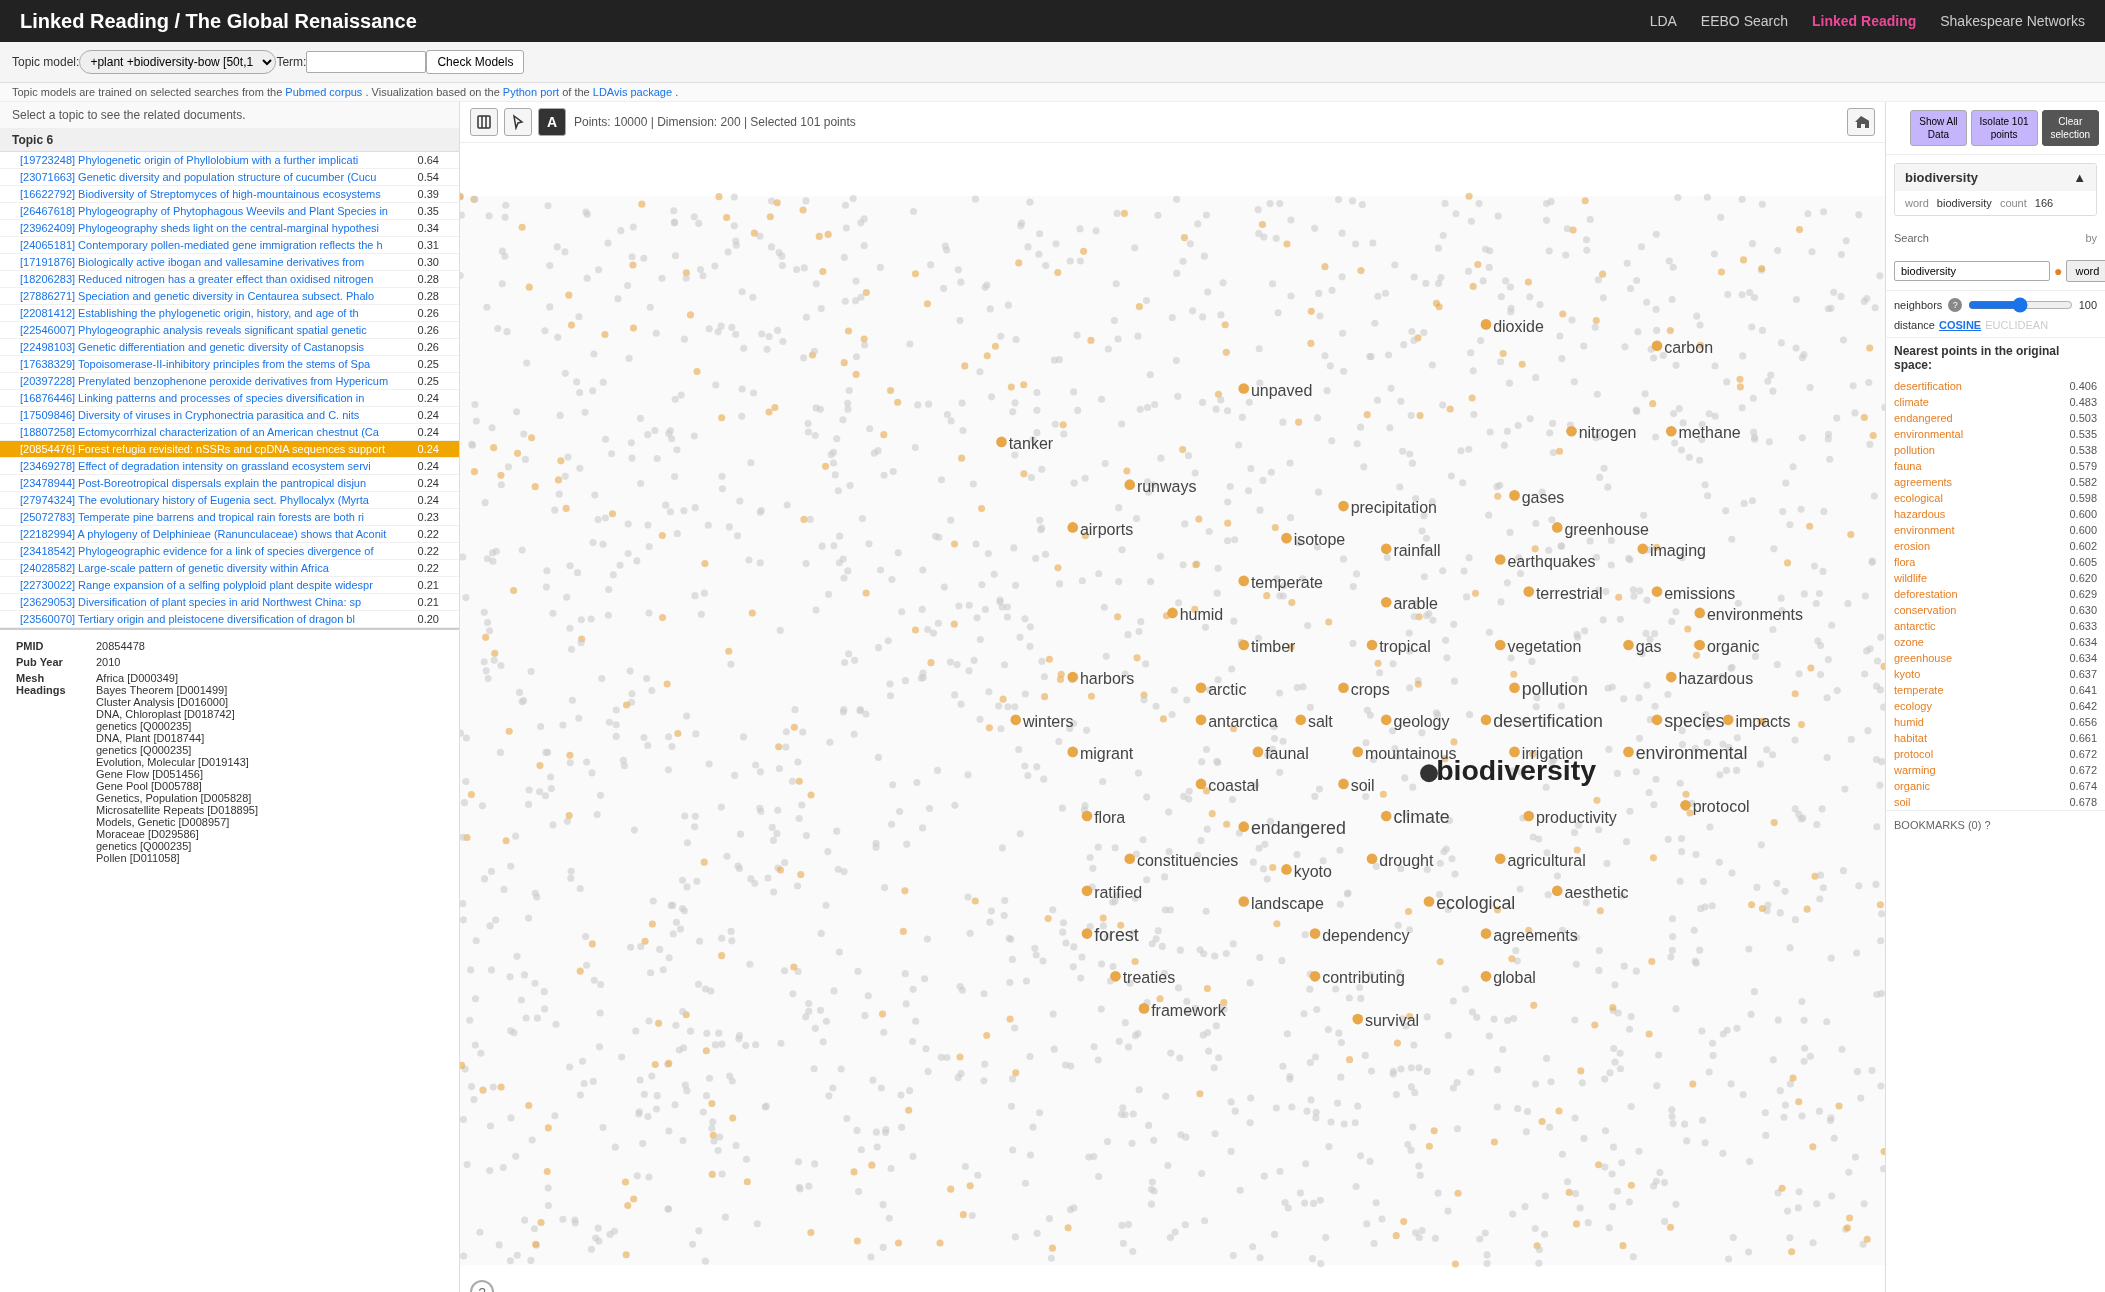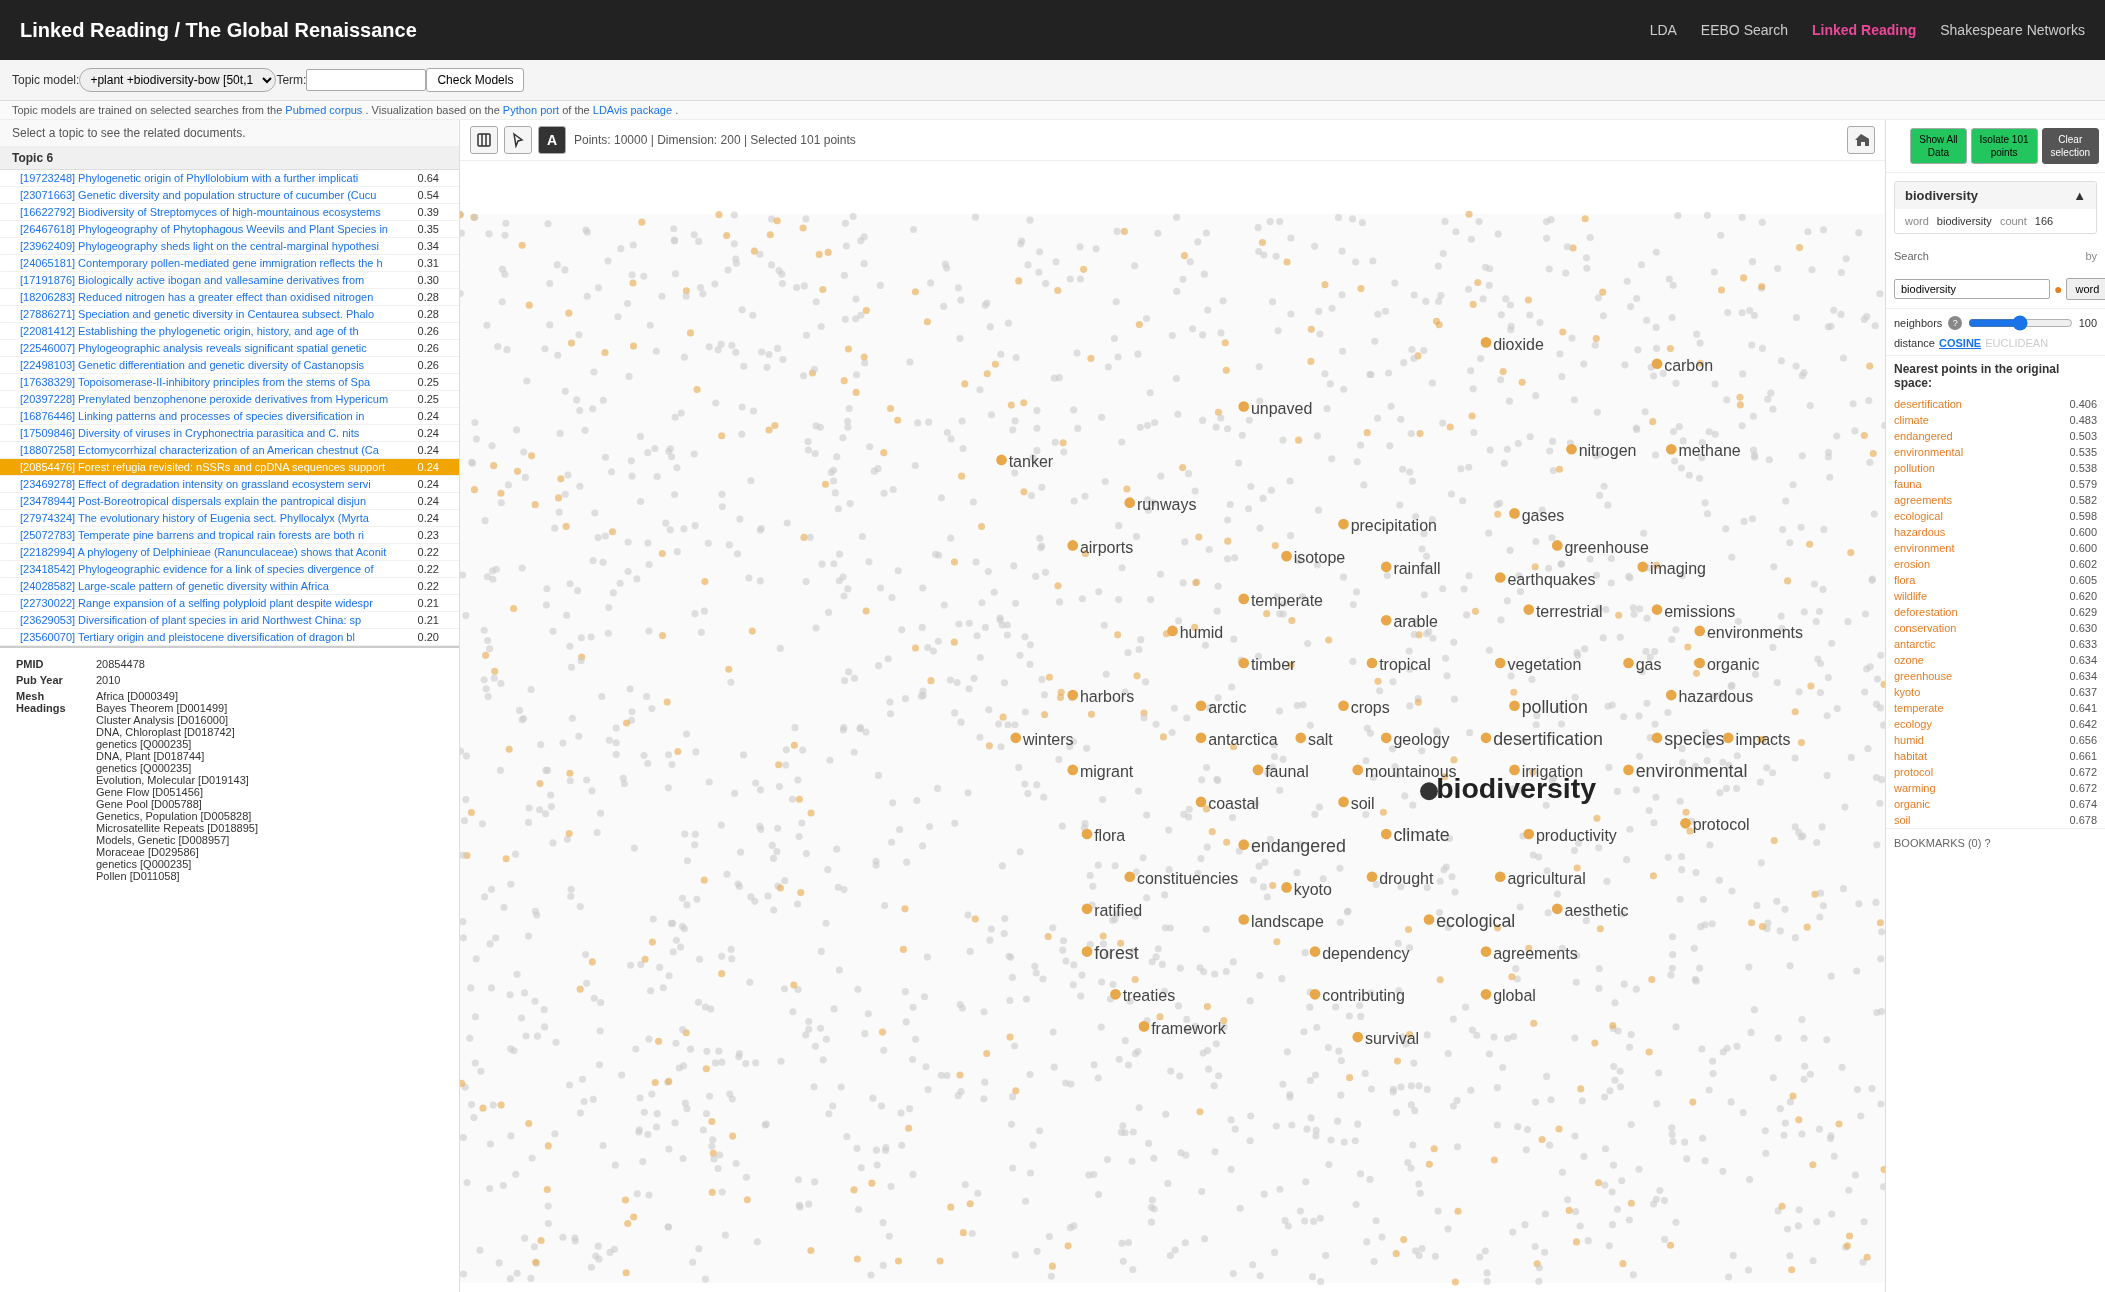--- a/index.html
+++ b/index.html
@@ -5,21 +5,21 @@
     * { box-sizing: border-box; margin: 0; padding: 0; }
     body { font-family: Arial, sans-serif; font-size: 12px; background: #fff; color: #333; overflow: hidden; }
 
     
     .navbar {
       background: #222;
       color: #fff;
       display: flex;
       align-items: center;
       padding: 0 20px;
-      height: 60px;
+      height: 42px;
       justify-content: space-between;
     }
     .navbar-title {
       font-size: 20px;
       font-weight: bold;
       color: #fff;
     }
     .navbar-links {
       display: flex;
       gap: 24px;
@@ -194,21 +194,21 @@
       padding: 8px 6px;
       gap: 4px;
       border-bottom: 1px solid #eee;
       justify-content: flex-end;
     }
     .right-top-btns button {
       font-size: 11px;
       padding: 4px 8px;
       border: 1px solid #aaa;
       border-radius: 3px;
-      background: #22c55e;
+      background: #c4b5fd;
       cursor: pointer;
     }
 
     
     .word-card {
       border: 1px solid #ddd;
       margin: 8px;
       border-radius: 3px;
       overflow: hidden;
     }

